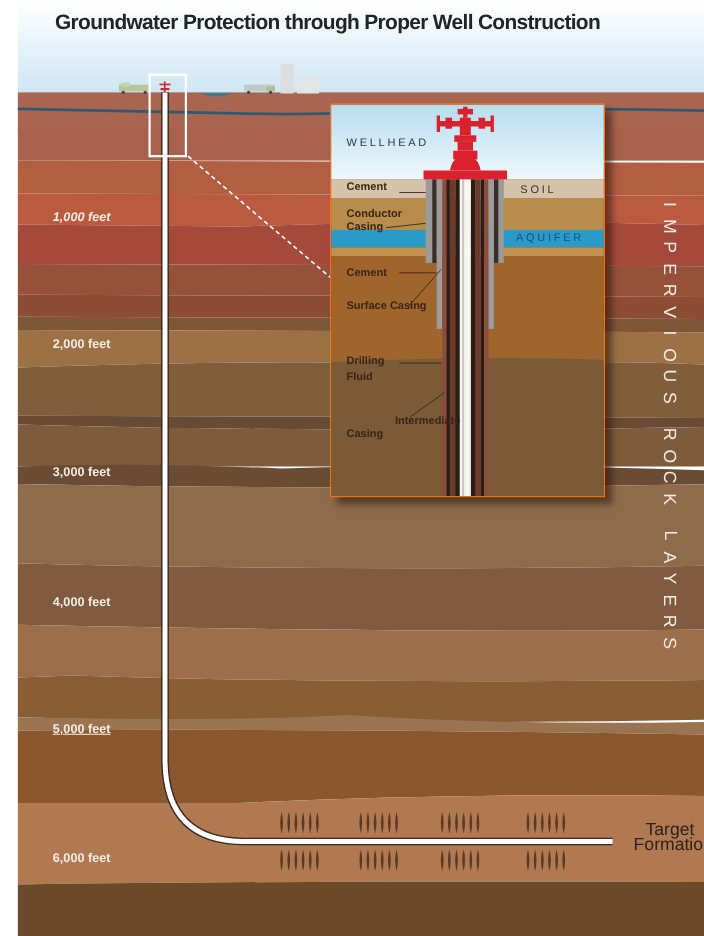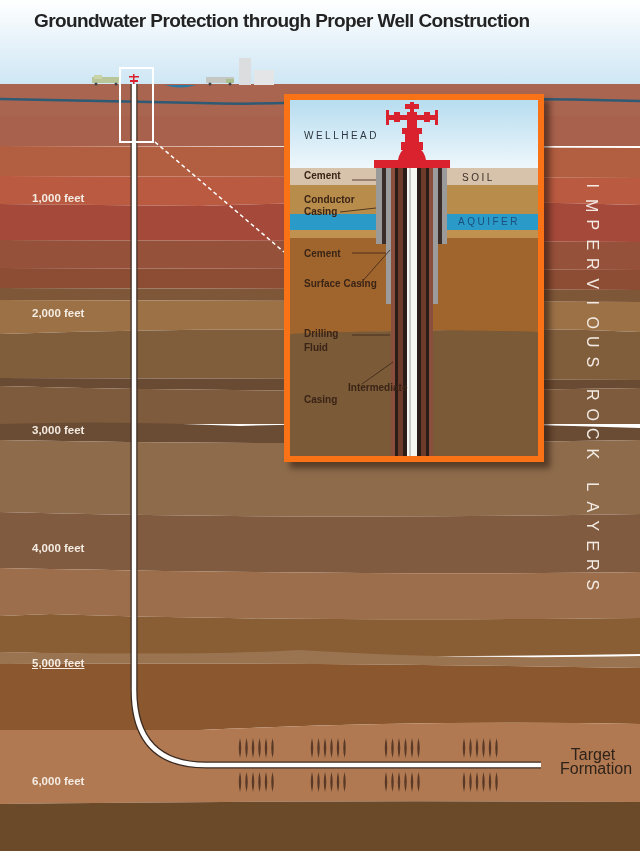--- a/index.html
+++ b/index.html
@@ -1,23 +1,23 @@
 <!DOCTYPE html>
 <html><head>
   <meta charset="utf-8">
   <style>
     html, body { margin: 0; padding: 0; }
     body { width: 640px; height: 851px; position: relative; overflow: hidden; font-family: "Liberation Sans", sans-serif; }
-    #stage { position: absolute; left: 0; top: 0; width: 580px; height: 851px; }
+    #stage { position: absolute; left: 16px; top: 0; width: 580px; height: 851px; }
     .title { position: absolute; left: 34px; top: 10px; font-size: 19px; font-weight: bold; color: #232323; letter-spacing: -0.6px; white-space: nowrap; }
     .depth { position: absolute; left: 32px; font-size: 11.5px; font-weight: bold; color: #f4ece2; white-space: nowrap; }
     .vert-label { position: absolute; left: 577px; top: 176px; width: 30px; height: 460px; display: flex; flex-direction: column; align-items: center; color: #f3ebe3; font-size: 16px; letter-spacing: 0; }
     .vert-label span { display: block; transform: rotate(90deg); height: 19.5px; line-height: 19.5px; }
     .target { position: absolute; left: 560px; top: 748px; font-size: 16px; color: #2f2218; text-align: center; line-height: 14px; width: 66px; }
-    .inset { position: absolute; left: 284px; top: 94px; width: 248px; height: 356px; border: 6px solid #f97316; box-shadow: 6px 6px 6px rgba(40,20,10,0.55); overflow: hidden; }
+    .inset { position: absolute; left: 284px; top: 94px; width: 248px; height: 356px; border: 1px solid #f97316; box-shadow: 6px 6px 6px rgba(40,20,10,0.55); overflow: hidden; }
     .inset svg { position: absolute; left: 0; top: 0; }
     .ilabel { position: absolute; font-size: 10px; font-weight: bold; color: #3a2416; line-height: 12px; white-space: nowrap; }
     .iplain { position: absolute; font-size: 10px; letter-spacing: 2.5px; white-space: nowrap; }
   </style>
 </head>
 <body>
 
 <div id="stage">
   <svg width="640" height="851" viewBox="0 0 640 851">
     <defs>
@@ -135,21 +135,21 @@
         <path d="M490 738 Q487.5 748 490 758 Q492.5 748 490 738 Z" fill="#5a3a26"></path>
         <path d="M490 772 Q487.5 782 490 792 Q492.5 782 490 772 Z" fill="#5a3a26"></path>
         <path d="M496.5 738 Q494 748 496.5 758 Q499 748 496.5 738 Z" fill="#5a3a26"></path>
         <path d="M496.5 772 Q494 782 496.5 792 Q499 782 496.5 772 Z" fill="#5a3a26"></path>
       </g>
   </svg>
 
   <div class="title">Groundwater Protection through Proper Well Construction</div>
 
   <div id="depths">
-      <div class="depth" style="top: 192px;">1,000 feet</div>
+      <div class="depth" style="top: 192px; font-style: italic;">1,000 feet</div>
       <div class="depth" style="top: 307px;">2,000 feet</div>
       <div class="depth" style="top: 424px;">3,000 feet</div>
       <div class="depth" style="top: 542px;">4,000 feet</div>
       <div class="depth" style="top: 657px; text-decoration: underline;">5,000 feet</div>
       <div class="depth" style="top: 775px;">6,000 feet</div>
     </div>
 
   <div class="vert-label" id="vert-label">
       <span>I</span>
       <span>M</span>

